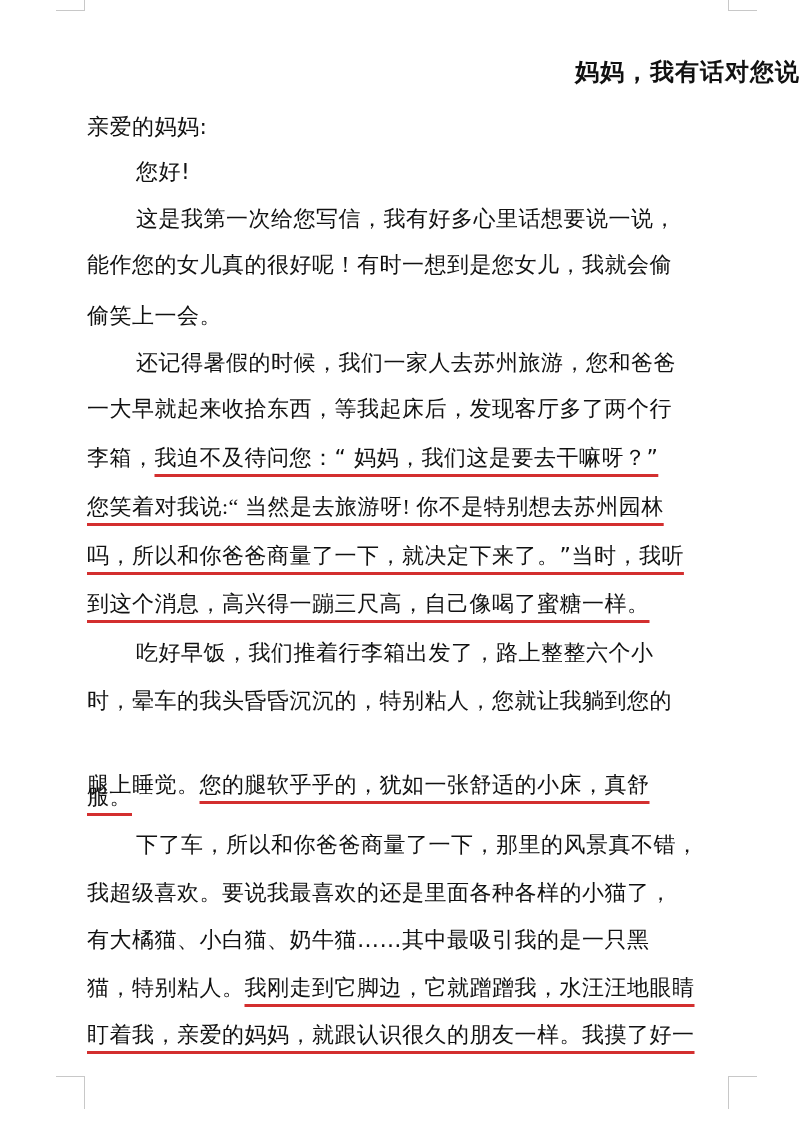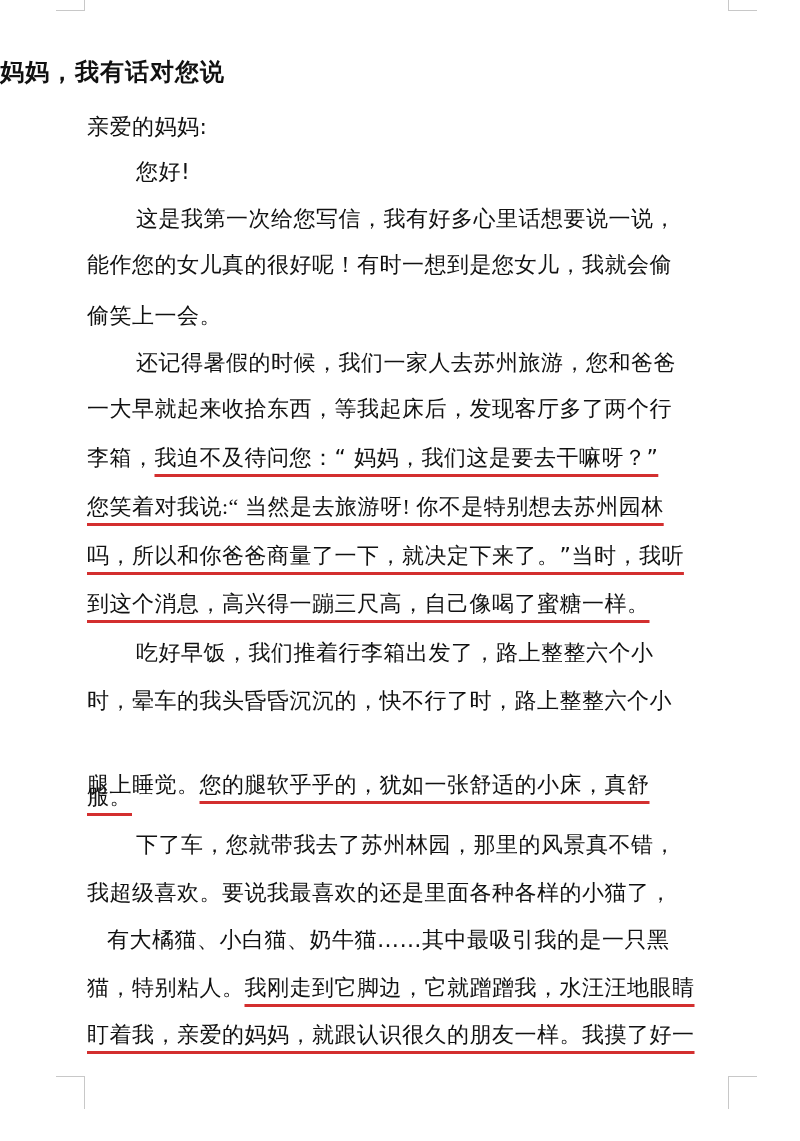--- a/index.html
+++ b/index.html
@@ -3,21 +3,21 @@
 <meta charset="utf-8">
 <style>
   html, body { margin:0; padding:0; background:#ffffff; }
   body { width:800px; height:1141px; position:relative; overflow:hidden;
          font-family:"DejaVu Sans", "Liberation Sans", sans-serif; color:#111; }
   .corner { position:absolute; border-color:#c8c8c8; border-style:solid; width:28px; height:32px; }
   .c-tl { left:56px; top:-22px; border-width:0 1px 1px 0; }
   .c-tr { left:728px; top:-22px; border-width:0 0 1px 1px; }
   .c-bl { left:56px; top:1076px; border-width:1px 1px 0 0; }
   .c-br { left:728px; top:1076px; border-width:1px 0 0 1px; }
-  .title { position:absolute; top:56px; left:0; width:800px; text-align:left;
+  .title { position:absolute; top:56px; left:0; width:800px; text-align:right;
            font-size:24px; font-weight:bold; letter-spacing:1px; }
   .line { position:absolute; left:87px; width:640px; font-size:22px; line-height:30px;
           white-space:nowrap; letter-spacing:0.5px; }
   .indent { padding-left:49px; }
   .ul { text-decoration:underline; text-decoration-color:#d32f2f; text-decoration-thickness:3px;
         text-underline-offset:9px;margin-top:8px; }
 </style>
 </head>
 <body>
 
@@ -35,21 +35,21 @@
     <div class="line indent" style="top: 204px;"><span>这是我第一次给您写信，我有好多心里话想要说一说，</span></div>
     <div class="line" style="top: 250px;"><span>能作您的女儿真的很好呢！有时一想到是您女儿，我就会偷</span></div>
     <div class="line" style="top: 301px;"><span>偷笑上一会。</span></div>
     <div class="line indent" style="top: 348px;"><span>还记得暑假的时候，我们一家人去苏州旅游，您和爸爸</span></div>
     <div class="line" style="top: 394px;"><span>一大早就起来收拾东西，等我起床后，发现客厅多了两个行</span></div>
     <div class="line" style="top: 443px;"><span>李箱，</span><span class="ul">我迫不及待问您：“ 妈妈，我们这是要去干嘛呀？”</span></div>
     <div class="line" style="top: 492px; font-family: Liberation Serif, serif;"><span class="ul">您笑着对我说:“ 当然是去旅游呀! 你不是特别想去苏州园林</span></div>
     <div class="line" style="top: 541px;"><span class="ul">吗，所以和你爸爸商量了一下，就决定下来了。”当时，我听</span></div>
     <div class="line" style="top: 589px;"><span class="ul">到这个消息，高兴得一蹦三尺高，自己像喝了蜜糖一样。</span></div>
     <div class="line indent" style="top: 638px;"><span>吃好早饭，我们推着行李箱出发了，路上整整六个小</span></div>
-    <div class="line" style="top: 686px;"><span>时，晕车的我头昏昏沉沉的，快不行了时，路上整整六个小</span></div>
+    <div class="line" style="top: 686px;"><span>时，晕车的我头昏昏沉沉的，特别粘人，您就让我躺到您的</span></div>
     <div class="line" style="top: 770px;"><span>腿上睡觉。</span><span class="ul">您的腿软乎乎的，犹如一张舒适的小床，真舒</span></div>
     <div class="line" style="top: 782px;"><span class="ul">服。</span></div>
-    <div class="line indent" style="top: 830px;"><span>下了车，您就带我去了苏州林园，那里的风景真不错，</span></div>
+    <div class="line indent" style="top: 830px;"><span>下了车，所以和你爸爸商量了一下，那里的风景真不错，</span></div>
     <div class="line" style="top: 878px;"><span>我超级喜欢。要说我最喜欢的还是里面各种各样的小猫了，</span></div>
-    <div class="line" style="top: 925px; margin-left: 20px;"><span>有大橘猫、小白猫、奶牛猫……其中最吸引我的是一只黑</span></div>
+    <div class="line" style="top: 925px;"><span>有大橘猫、小白猫、奶牛猫……其中最吸引我的是一只黑</span></div>
     <div class="line" style="top: 973px;"><span>猫，特别粘人。</span><span class="ul">我刚走到它脚边，它就蹭蹭我，水汪汪地眼睛</span></div>
     <div class="line" style="top: 1020px;"><span class="ul">盯着我，亲爱的妈妈，就跟认识很久的朋友一样。我摸了好一</span></div>
   </div>
 
 </body></html>

